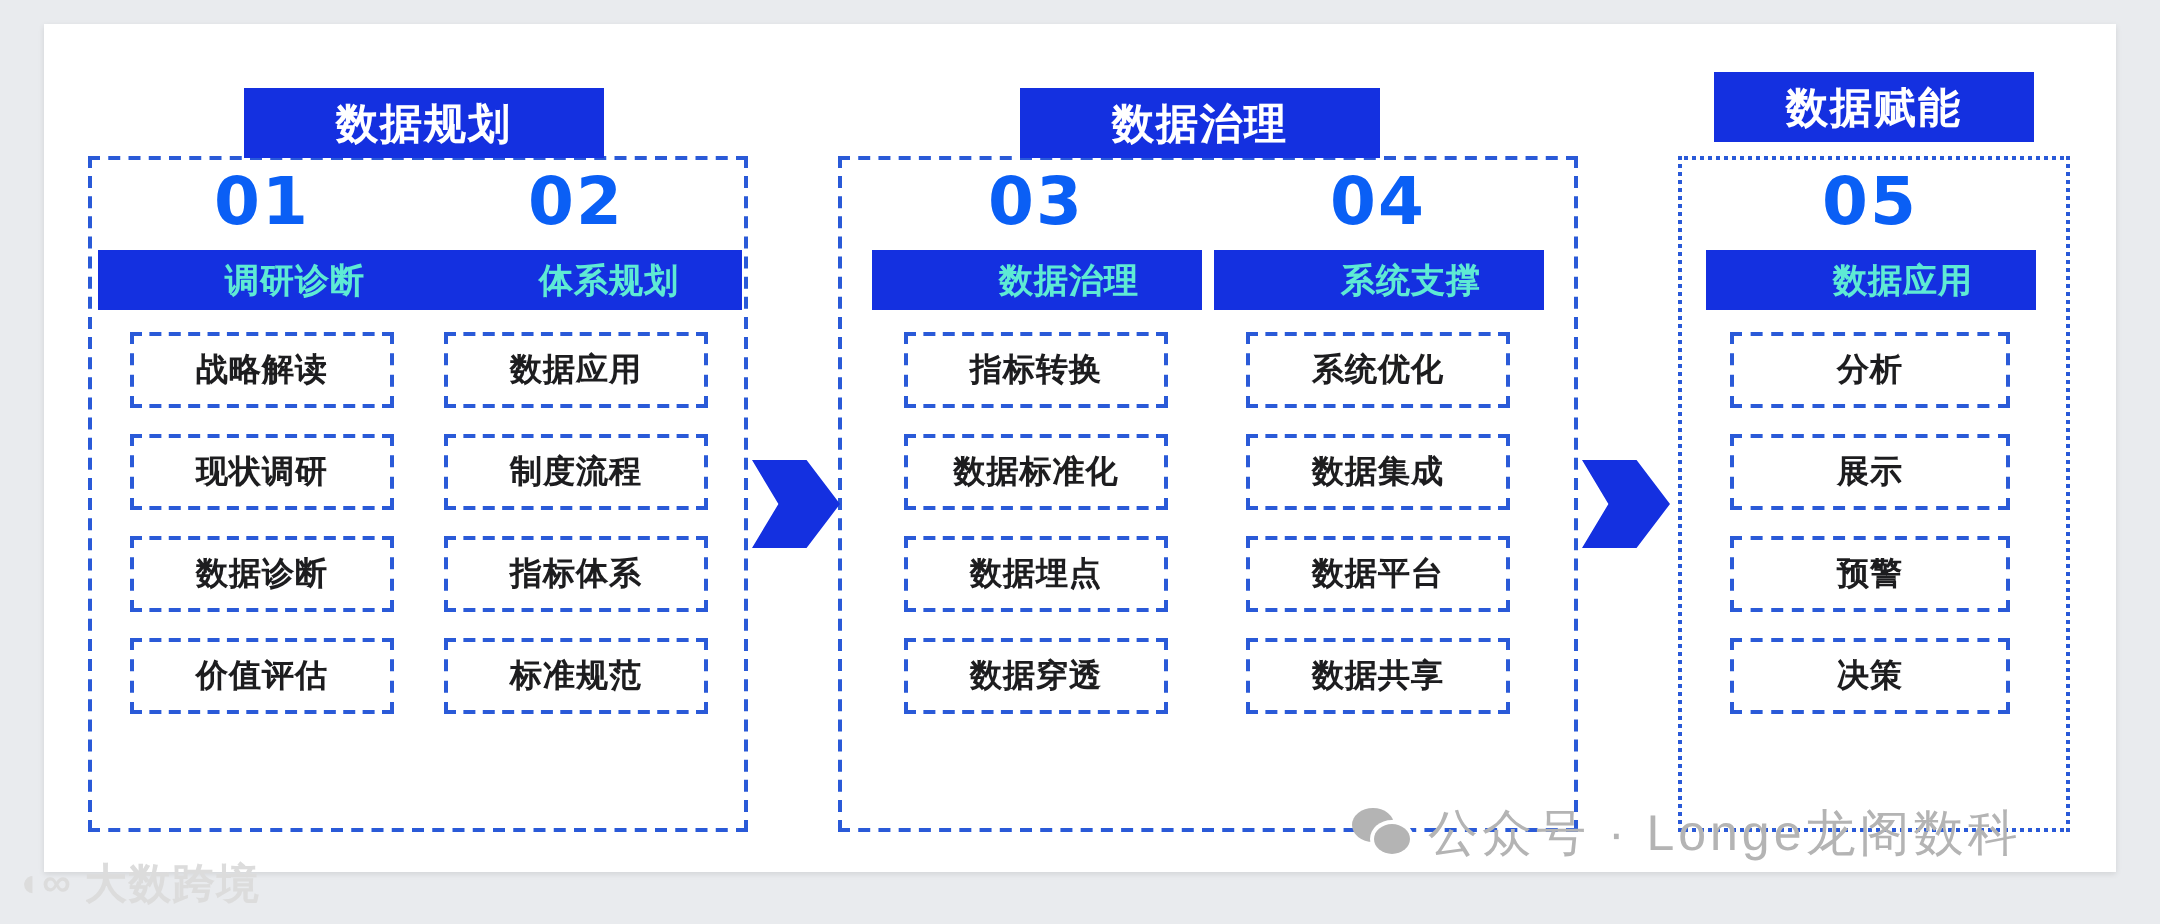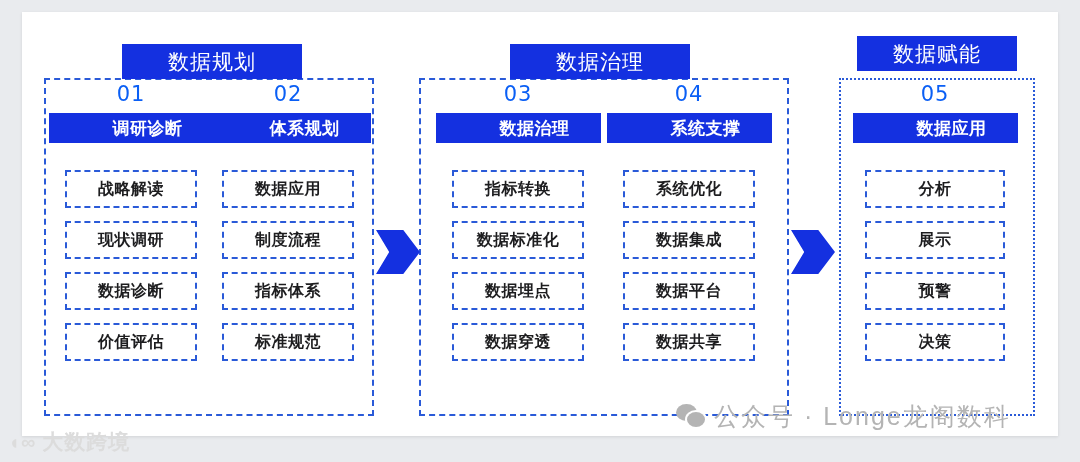--- a/index.html
+++ b/index.html
@@ -33,21 +33,21 @@
   #panel2{left:419px;top:78px;width:370px;height:338px;}
   #panel3{left:839px;top:78px;width:196px;height:338px;}
 
   
   .phase-tab{
     position:absolute;
     height:35px;
     background:#1430e0;
     color:#ffffff;
     font-size:21px;
-    font-weight:normal;
+    font-weight:bold;
     letter-spacing:1px;
     display:flex;align-items:center;justify-content:center;
     z-index:5;
   }
   #tab1{left:122px;top:44px;width:180px;}
   #tab2{left:510px;top:44px;width:180px;}
   #tab3{left:857px;top:36px;width:160px;}
 
   
   .col{
@@ -56,36 +56,36 @@
     width:150px;
     display:flex;flex-direction:column;align-items:center;
   }
   #col1{left:56px;}
   #col2{left:213px;}
   #col3{left:443px;text-align:center;}
   #col4{left:614px;}
   #col5{left:860px;}
 
   .stage-num{
-    font-size:21px;
-    font-weight:normal;
+    font-size:33px;
+    font-weight:bold;
     color:#0a5ff5;
     line-height:1;
     letter-spacing:1px;
     margin-bottom:8px;
     font-family:"DejaVu Sans","Liberation Sans",sans-serif;
   }
   .stage-title{
     width:132px;height:30px;
     background:#1430e0;
-    color:#ffffff;
+    color:#5eead4;
     font-size:17px;
     font-weight:bold;
     display:flex;align-items:center;justify-content:center;
-    margin-bottom:27px;
+    margin-bottom:11px;
     letter-spacing:.5px;
     padding-left:33px;
   }
   .item{
     width:132px;height:38px;
     box-sizing:border-box;
     border:2px dashed #2a5ad8;
     color:#1d1d1f;
     font-size:16px;
     font-weight:bold;

